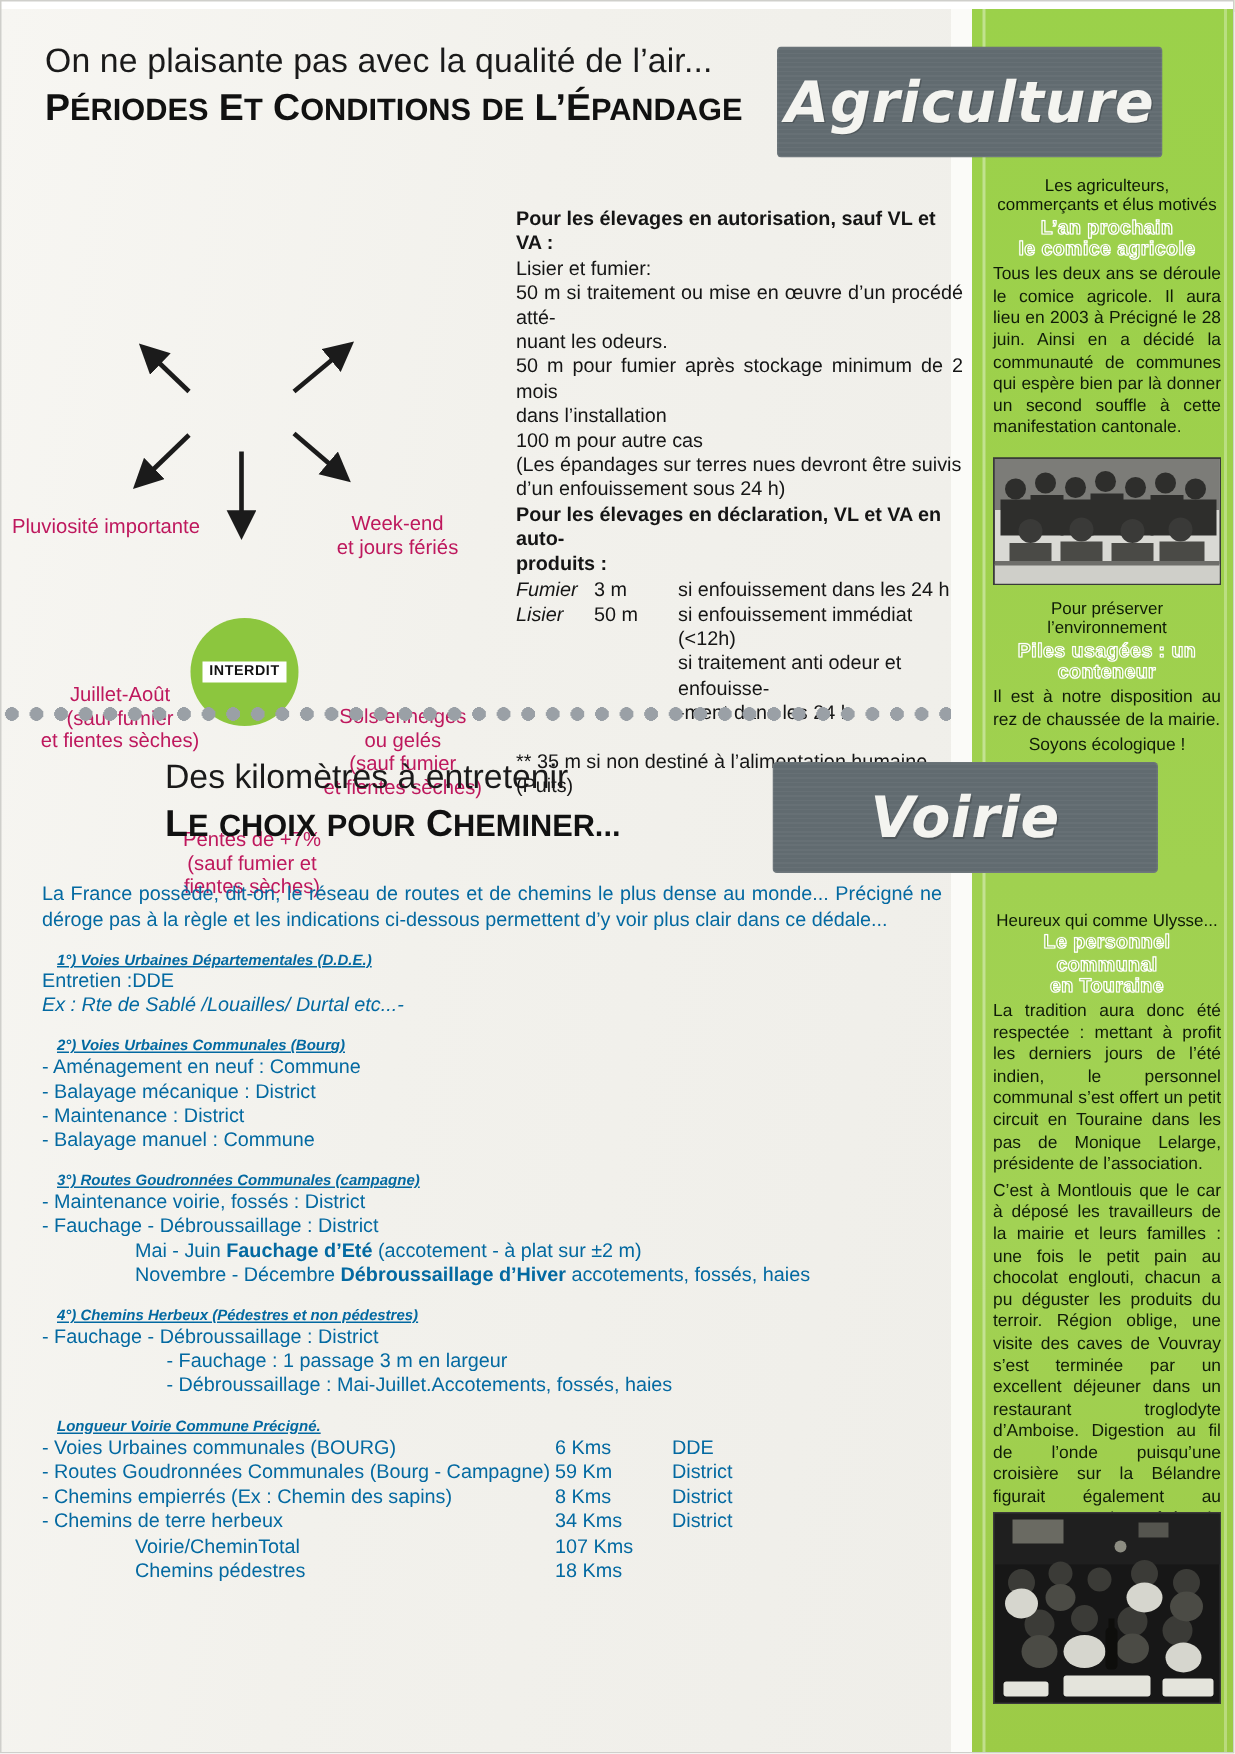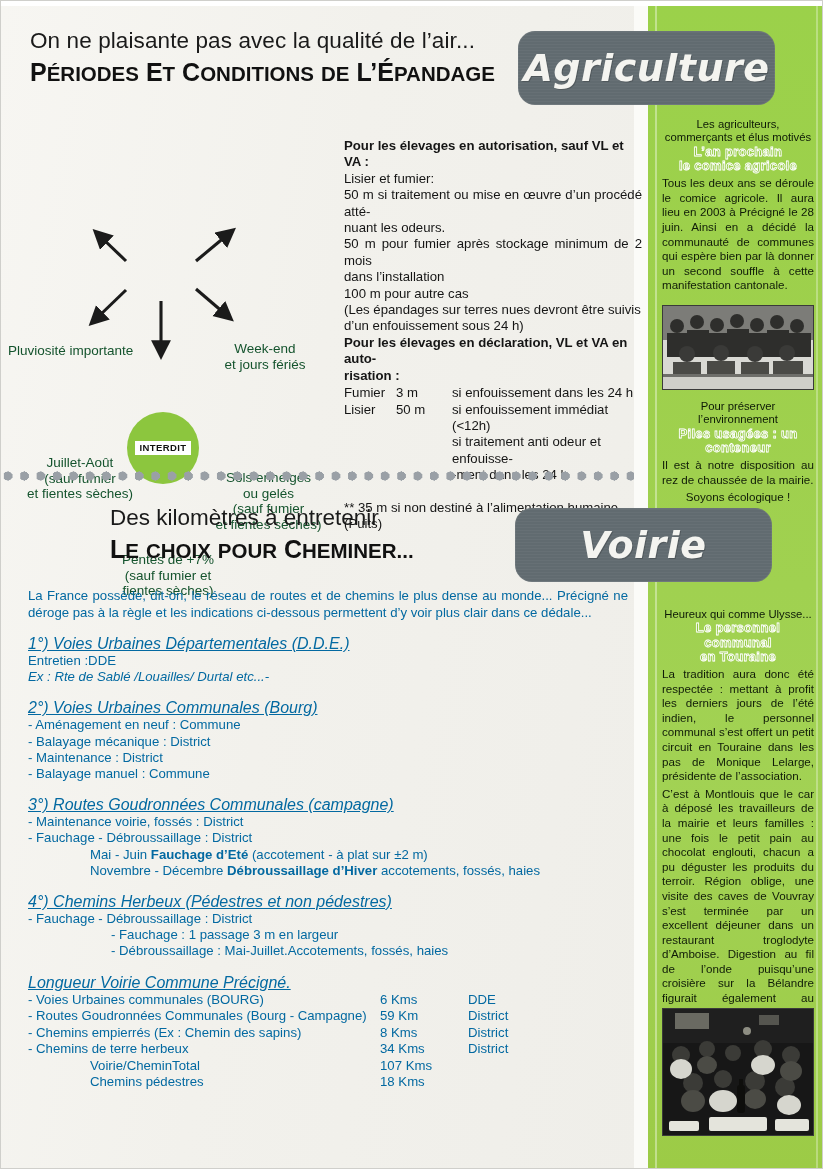--- a/index.html
+++ b/index.html
@@ -54,21 +54,21 @@
   .kicker{
     font-size:22.5px;color:#1a1a1a;letter-spacing:.1px;white-space:nowrap;
   }
   .section-title{
     margin-top:4px;font-weight:bold;color:#111;white-space:nowrap;
   }
   .sc-big{font-size:25px;}
   .sc-small{font-size:20.5px;}
 
   .badge{
-    position:absolute;background:#616b70;border-radius:17px;
+    position:absolute;background:#616b70;border-radius:3px;
     box-shadow:inset 0 0 0 1px rgba(255,255,255,.06);
     display:flex;align-items:center;justify-content:center;
     background-image:repeating-linear-gradient(0deg,rgba(255,255,255,.035) 0 1px,rgba(0,0,0,0) 1px 3px);
   }
   .badge-text{
     color:#f4f4f0;font-family:"DejaVu Sans", sans-serif;
     font-weight:bold;font-style:italic;letter-spacing:.5px;
     text-shadow:1px 1px 0 rgba(0,0,0,.18);
   }
   #badge-agriculture{left:518px;top:31px;width:257px;height:74px;}
@@ -79,35 +79,35 @@
   
   .diagram{position:absolute;left:0px;top:165px;width:345px;height:285px;}
   .interdit-circle{
     position:absolute;left:127px;top:247px;width:72px;height:72px;border-radius:50%;
     background:#8cc63e;display:flex;align-items:center;justify-content:center;
   }
   .interdit-label{
     background:#ffffff;color:#111;font-size:9.5px;font-weight:bold;
     letter-spacing:.4px;padding:2px 4px;line-height:1;
   }
-  .dlabel{position:absolute;font-size:13.5px;color:#14532d;line-height:15.5px;text-align:center;}
+  .dlabel{position:absolute;font-size:13.5px;color:#be185d;line-height:15.5px;text-align:center;}
   #lbl-pluvio{left:8px;top:178px;width:160px;text-align:left;}
   #lbl-weekend{left:195px;top:176px;width:140px;}
   #lbl-juillet{left:0px;top:290px;width:160px;}
   #lbl-sols{left:196px;top:305px;width:145px;}
   #lbl-pentes{left:88px;top:387px;width:160px;}
 
   
   .midcol{position:absolute;left:344px;top:138px;width:298px;}
   .midcol p{margin:0;font-size:13.2px;line-height:16.4px;color:#151515;}
   .midcol p.b{font-weight:bold;}
   .just{text-align:justify;}
   .decl-table{margin-top:1px;font-size:13.2px;line-height:16.4px;color:#151515;}
   .decl-row{display:flex;}
-  .decl-c1{width:52px;flex:0 0 52px;}
+  .decl-c1{width:52px;flex:0 0 52px;font-style:italic;}
   .decl-c2{width:56px;flex:0 0 56px;}
   .decl-c3{flex:1 1 auto;}
   .footnote{margin-top:16px;font-size:13.2px;line-height:16px;color:#151515;}
 
   
   .sb{position:absolute;left:662px;width:152px;color:#12210a;}
   .sb-h{
     font-size:11.3px;font-weight:normal;text-align:center;line-height:13.4px;color:#0d1a06;
   }
   .sb-sub{
@@ -135,27 +135,28 @@
 
   
   .headline-wrap2{position:absolute;left:110px;top:505px;width:520px;}
   .kicker2{font-size:22.5px;color:#1a1a1a;text-align:left;}
   .section-title2{margin-top:4px;font-weight:bold;color:#111;white-space:nowrap;}
 
   
   .voirie-body{position:absolute;left:28px;top:588px;width:600px;color:#0369a1;}
   .vb-intro{font-size:13.2px;line-height:16.5px;text-align:justify;}
   .vb-h{
-    font-size:16px;font-weight:normal;font-style:italic;text-decoration:underline;
+    font-size:10px;font-weight:bold;font-style:italic;text-decoration:underline;
     margin-top:14px;
+    margin-left:10px;
   }
   .vb-l{font-size:13.2px;line-height:16.2px;}
   .vb-ind1{padding-left:62px;}
   .vb-ind2{padding-left:83px;}
-  .len-row{display:flex;font-size:13.2px;line-height:16.5px;gap:10px;}
+  .len-row{display:flex;font-size:13.2px;line-height:16.5px;}
   .len-c1{width:342px;flex:0 0 342px;}
   .len-c2{width:78px;flex:0 0 78px;}
   .len-c3{flex:1 1 auto;}
   .len-c1.ind{padding-left:62px;box-sizing:border-box;}
 </style>
 </head>
 <body>
 
 <div id="page">
 
@@ -225,21 +226,21 @@
     <p class="b">Pour les élevages en autorisation, sauf VL et VA :</p>
     <p>Lisier et fumier:</p>
     <p class="just">50 m si traitement ou mise en œuvre d’un procédé atté-</p>
     <p>nuant les odeurs.</p>
     <p class="just">50 m pour fumier après stockage minimum de 2 mois</p>
     <p>dans l’installation</p>
     <p>100 m pour autre cas</p>
     <p class="just">(Les épandages sur terres nues devront être suivis</p>
     <p>d’un enfouissement sous 24 h)</p>
     <p class="b">Pour les élevages en déclaration, VL et VA en auto-</p>
-    <p class="b">risation :</p>
+    <p class="b">produits :</p>
     <div class="decl-table">
       <div class="decl-row">
         <div class="decl-c1">Fumier</div>
         <div class="decl-c2">3 m</div>
         <div class="decl-c3">si enfouissement dans les 24 h</div>
       </div>
       <div class="decl-row">
         <div class="decl-c1">Lisier</div>
         <div class="decl-c2">50 m</div>
         <div class="decl-c3">si enfouissement immédiat (&lt;12h)</div>

